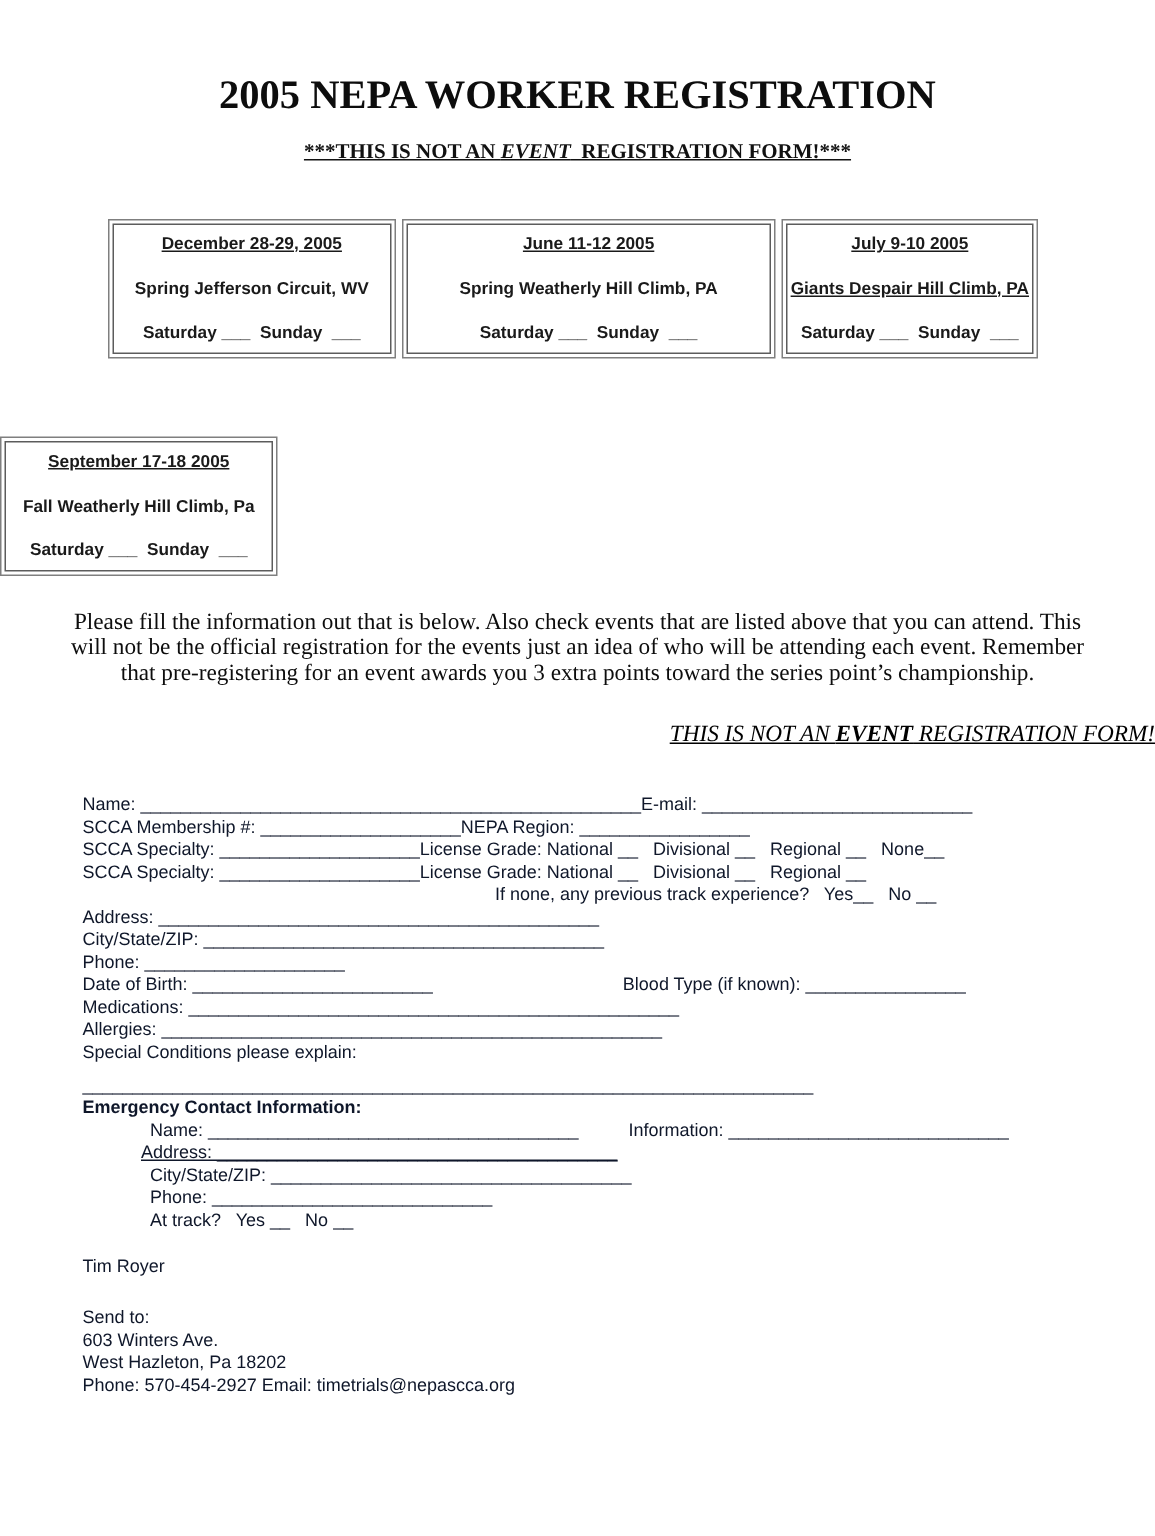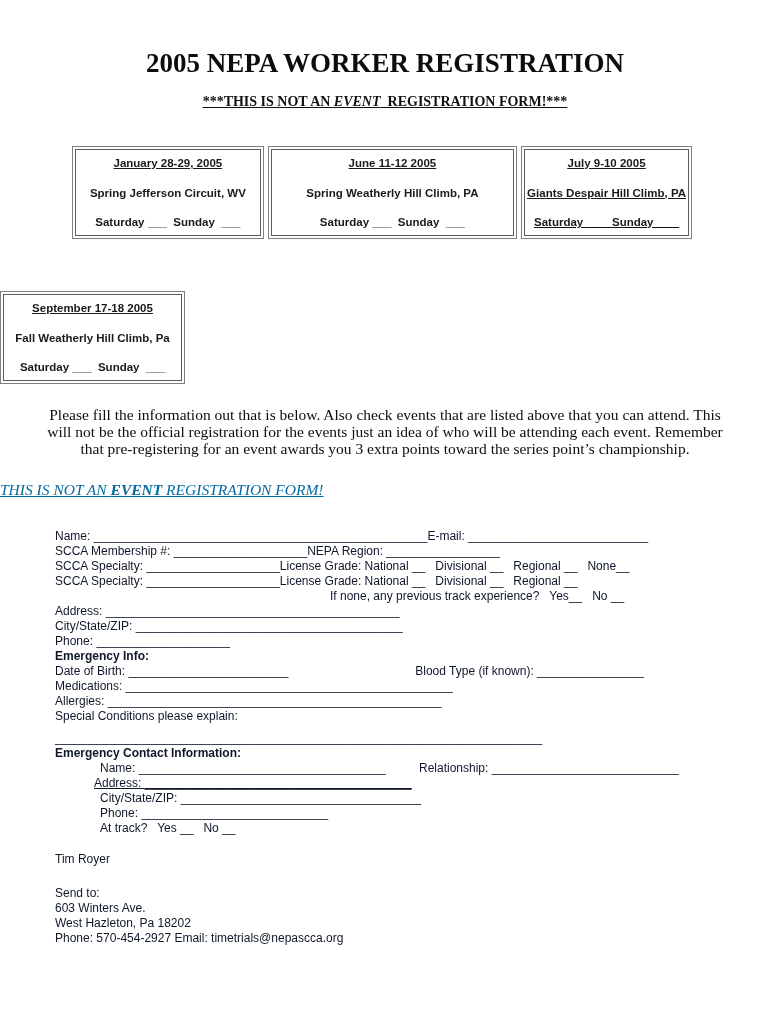--- a/index.html
+++ b/index.html
@@ -16,38 +16,38 @@
     font-family:"Liberation Serif", serif; font-weight:bold; font-size:14px;
   }
   .doc-subtitle .wrap { text-decoration:underline; }
   .doc-subtitle .em { font-style:italic; }
 
   .events-row1 { display:flex; gap:4px; margin:36px 78px 0 72px; }
   .events-row2 { display:flex; margin-top:52px; }
   .event-box { border:1px solid #7f7f7f; padding:2px; height:93px; box-sizing:border-box; background:#fff; }
   .events-row1 .event-box:nth-child(1){ width:196px; }
   .events-row1 .event-box:nth-child(2){ width:255px; }
-  .events-row1 .event-box:nth-child(3){ width:172px;text-decoration:underline; }
+  .events-row1 .event-box:nth-child(3){ width:172px; }
   .events-row2 .event-box{ width:185px; }
   .event-inner {
     border:1px solid #5c5c5c; height:100%; box-sizing:border-box;
     display:flex; flex-direction:column; justify-content:space-between; align-items:center;
     padding:7px 2px; font-weight:bold; font-size:11.5px; text-align:center; color:#1a1a1a;
   }
   .event-venue { white-space:nowrap; }
   .event-days { white-space:pre; }
   .u { text-decoration:underline; }
 
   .intro {
     margin:22px auto 0 auto; width:676px; text-align:center;
     font-family:"Liberation Serif", serif; font-size:15.5px; line-height:17px; color:#0d0d0d;
   }
   .notice {
-    margin-top:24px; text-align:left; white-space:pre;
-    font-family:"Liberation Serif", serif; font-style:italic; font-size:15.5px; color:#0369a1;
+    margin-top:24px; text-align:right; white-space:pre;
+    font-family:"Liberation Serif", serif; font-style:italic; font-size:15.5px; color:#000000;
   }
   .notice .wrap { text-decoration:underline; }
   .notice .em { font-weight:bold; }
 
   .form-area { margin:30px 0 0 55px; font-size:12px; line-height:15px; color:#0f172a; }
   .form-line { white-space:pre; min-height:15px; }
   .form-line.bold { font-weight:bold; }
   .blank { letter-spacing:0; }
 </style>
 </head>
@@ -55,21 +55,21 @@
 
 <div class="page">
 
   <h1 class="doc-title">2005 NEPA WORKER REGISTRATION</h1>
 
   <div class="doc-subtitle"><span class="wrap"><span>***THIS IS NOT AN </span><span class="em">EVENT</span><span>  REGISTRATION FORM!***</span></span></div>
 
   <div class="events-row1" id="events-row1">
       <div class="event-box">
         <div class="event-inner">
-          <div class="event-date u">January 28-29, 2005</div>
+          <div class="event-date u">December 28-29, 2005</div>
           <div class="event-venue">Spring Jefferson Circuit, WV</div>
           <div class="event-days"><span>Saturday </span><span class="blank">___</span><span>  Sunday  </span><span class="blank">___</span></div>
         </div>
       </div>
       <div class="event-box">
         <div class="event-inner">
           <div class="event-date u">June 11-12 2005</div>
           <div class="event-venue">Spring Weatherly Hill Climb, PA</div>
           <div class="event-days"><span>Saturday </span><span class="blank">___</span><span>  Sunday  </span><span class="blank">___</span></div>
         </div>
@@ -99,28 +99,27 @@
 
   <div class="form-area" id="form-area">
       <div class="form-line"><span>Name: </span><span class="blank">__________________________________________________</span><span>E-mail: </span><span class="blank">___________________________</span></div>
       <div class="form-line"><span>SCCA Membership #: </span><span class="blank">____________________</span><span>NEPA Region: </span><span class="blank">_________________</span></div>
       <div class="form-line"><span>SCCA Specialty: </span><span class="blank">____________________</span><span>License Grade: National </span><span class="blank">__</span><span>   Divisional </span><span class="blank">__</span><span>   Regional </span><span class="blank">__</span><span>   None</span><span class="blank">__</span></div>
       <div class="form-line"><span>SCCA Specialty: </span><span class="blank">____________________</span><span>License Grade: National </span><span class="blank">__</span><span>   Divisional </span><span class="blank">__</span><span>   Regional </span><span class="blank">__</span></div>
       <div class="form-line" style="margin-left: 275px;"><span>If none, any previous track experience?   Yes</span><span class="blank">__</span><span>   No </span><span class="blank">__</span></div>
       <div class="form-line"><span>Address: </span><span class="blank">____________________________________________</span></div>
       <div class="form-line"><span>City/State/ZIP: </span><span class="blank">________________________________________</span></div>
       <div class="form-line"><span>Phone: </span><span class="blank">____________________</span></div>
-      <div class="form-line bold"><span>Emergency Info:</span></div>
       <div class="form-line"><span>Date of Birth: </span><span class="blank">________________________</span><span>                                      Blood Type (if known): </span><span class="blank">________________</span></div>
       <div class="form-line"><span>Medications: </span><span class="blank">_________________________________________________</span></div>
       <div class="form-line"><span>Allergies: </span><span class="blank">__________________________________________________</span></div>
       <div class="form-line"><span>Special Conditions please explain: </span></div>
       <div class="form-line" style="margin-top: 7px;"><span class="blank">_________________________________________________________________________</span></div>
       <div class="form-line bold"><span>Emergency Contact Information:</span></div>
-      <div class="form-line" style="margin-left: 45px;"><span>Name: </span><span class="blank">_____________________________________</span><span>          Relationship: </span><span class="blank">____________________________</span></div>
+      <div class="form-line" style="margin-left: 45px;"><span>Name: </span><span class="blank">_____________________________________</span><span>          Information: </span><span class="blank">____________________________</span></div>
       <div class="form-line" style="margin-left: 39px; text-decoration: underline;"><span>Address: </span><span class="blank">________________________________________</span></div>
       <div class="form-line" style="margin-left: 45px;"><span>City/State/ZIP: </span><span class="blank">____________________________________</span></div>
       <div class="form-line" style="margin-left: 45px;"><span>Phone: </span><span class="blank">____________________________</span></div>
       <div class="form-line" style="margin-left: 45px;"><span>At track?   Yes </span><span class="blank">__</span><span>   No </span><span class="blank">__</span></div>
       <div class="form-line" style="margin-top: 16px;"><span>Tim Royer</span></div>
       <div class="form-line" style="margin-top: 19px;"><span>Send to:</span></div>
       <div class="form-line"><span>603 Winters Ave.</span></div>
       <div class="form-line"><span>West Hazleton, Pa 18202</span></div>
       <div class="form-line"><span>Phone: 570-454-2927 Email: timetrials@nepascca.org</span></div>
     </div>

